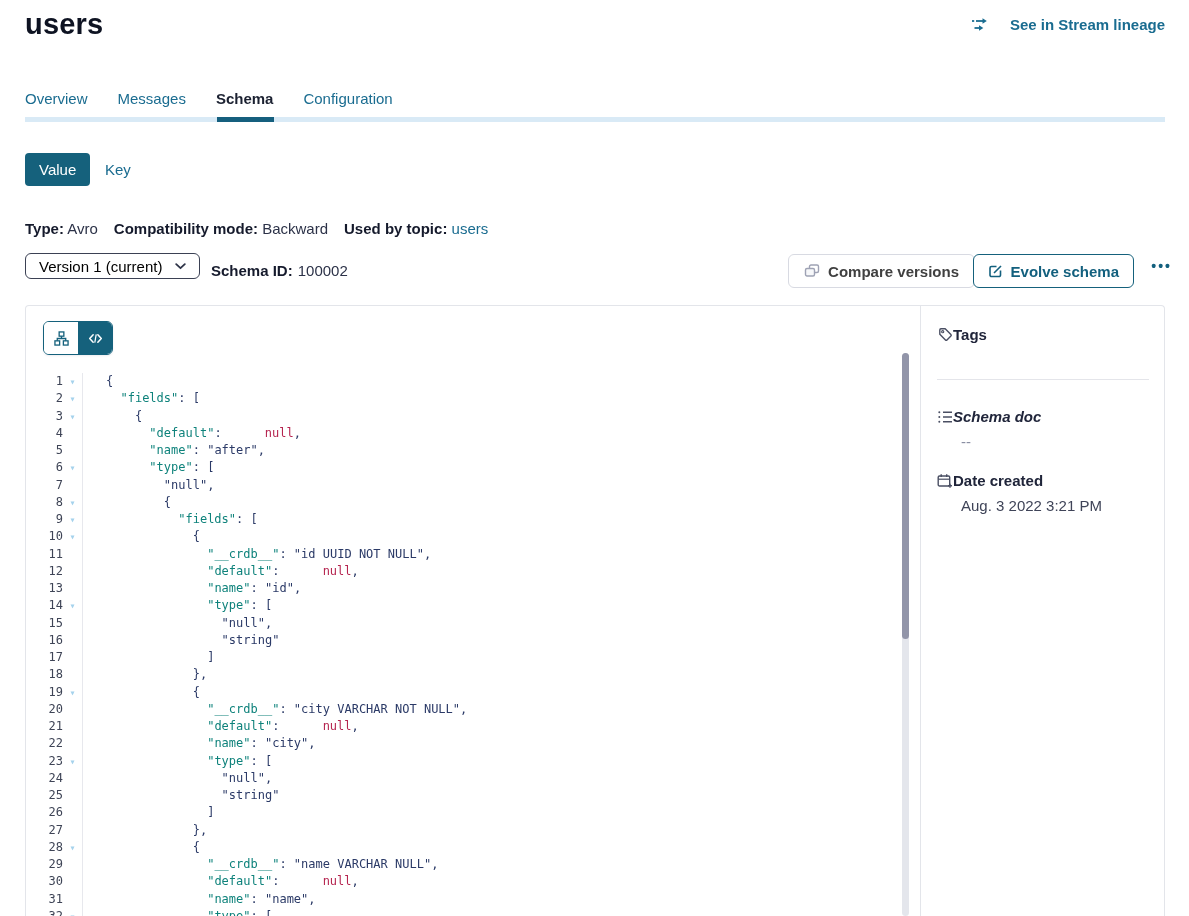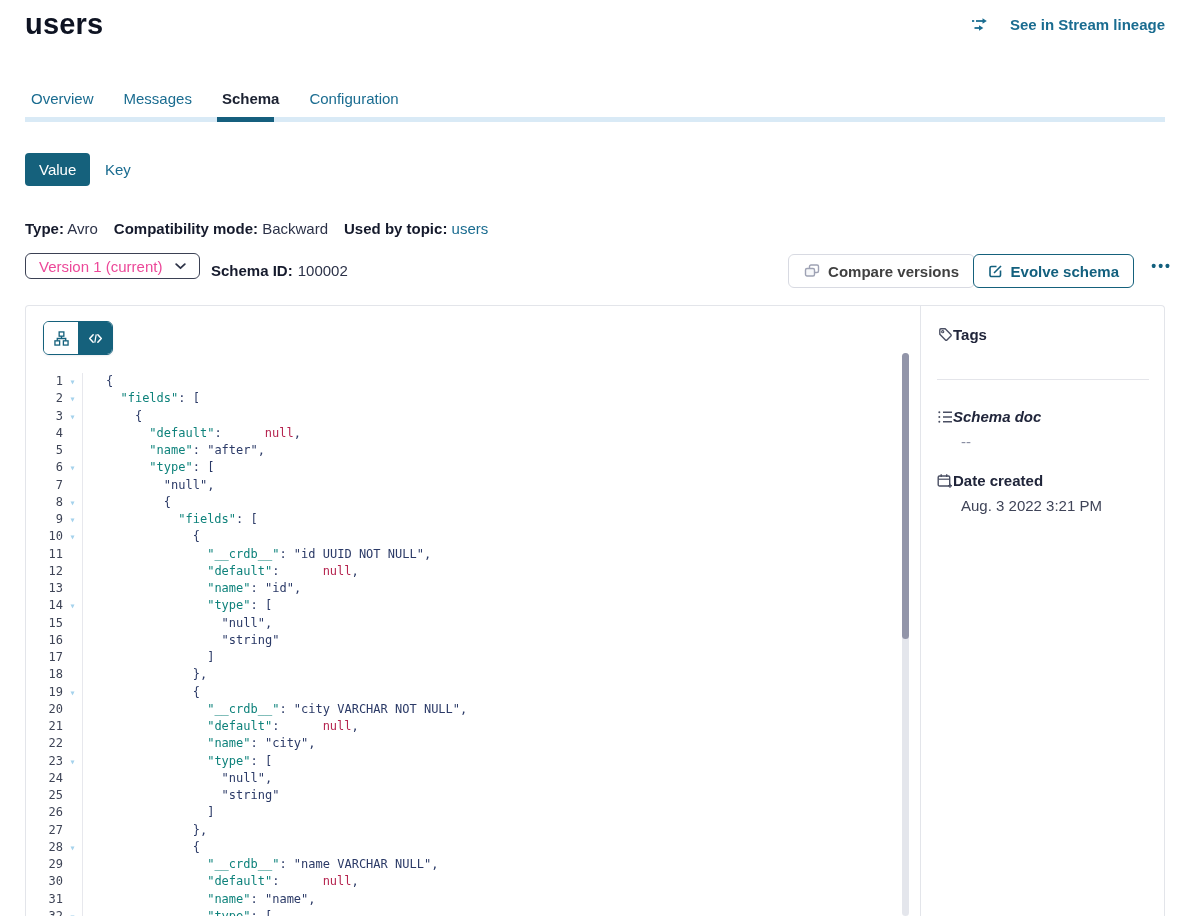--- a/index.html
+++ b/index.html
@@ -6,41 +6,41 @@
   html,body { width:1189px; height:916px; background:#ffffff; overflow:hidden;
     font-family:"Liberation Sans", sans-serif; color:#1c2233; }
 
   
   .page-title { position:absolute; left:25px; top:8px; font-size:29px; font-weight:700;
     color:#0e1322; letter-spacing:.2px; }
   .lineage-link { position:absolute; top:16px; right:24px; display:flex; align-items:center;
     gap:20px; color:#1a6c90; font-size:15px; font-weight:600; cursor:pointer; }
 
   
-  .tabs { position:absolute; left:31px; top:90px; display:flex; gap:30px; font-size:15px; }
+  .tabs { position:absolute; left:25px; top:90px; display:flex; gap:30px; font-size:15px; }
   .tab { color:#1a6c90; font-weight:500; cursor:pointer; padding-bottom:8px; }
   .tab.active { color:#1b2131; font-weight:600; }
   .tab-track { position:absolute; left:25px; top:117px; width:1140px; height:5px; background:#d9eaf6; }
   .tab-indicator { position:absolute; left:192px; top:0; width:57px; height:5px; background:#155f7e; }
 
   
   .vk-value { position:absolute; left:25px; top:153px; height:33px; padding:0 14px;
     background:#15617c; color:#fff; font-size:15px; font-weight:500; border:none; border-radius:4px;
     display:flex; align-items:center; cursor:pointer; }
   .vk-key { position:absolute; left:105px; top:161px; color:#1a6c90; font-size:15px; font-weight:500; cursor:pointer; }
 
   
   .meta-row { position:absolute; left:25px; top:220px; display:flex; gap:16px; font-size:15px; color:#2c3248; }
   .meta-row b { color:#151a2c; font-weight:700; }
   .meta-link { color:#1a6c90; cursor:pointer; }
 
   
   .version-select { position:absolute; left:25px; top:253px; width:175px; height:24px;
     border:1px solid #3b4154; border-radius:6px; background:#fff; display:flex; align-items:center;
-    justify-content:space-between; padding:12px 13px; font-size:15px; color:#ec4899; cursor:pointer; }
+    justify-content:space-between; padding:12px 13px; font-size:15px; color:#000000; cursor:pointer; }
   .schema-id { position:absolute; left:211px; top:262px; font-size:15px; color:#2c3248; }
   .schema-id b { color:#151a2c; font-weight:700; margin-right:5px; }
   .btn-compare { position:absolute; top:254px; right:214px; height:34px; padding:0 15px;
     display:flex; align-items:center; gap:8px; background:#fff; border:1px solid #d8dae2;
     border-radius:6px; color:#404040; font-size:15px; font-weight:600; cursor:default; }
   .btn-evolve { position:absolute; top:254px; right:55px; height:34px; padding:0 14px;
     display:flex; align-items:center; gap:8px; background:#fff; border:1.5px solid #15617c;
     border-radius:6px; color:#13607e; font-size:15px; font-weight:600; cursor:pointer;text-align:center; }
   .btn-more { position:absolute; top:258px; right:17px; color:#13607e; font-size:14px;
     font-weight:700; letter-spacing:2px; cursor:pointer; border:none; background:none; }

